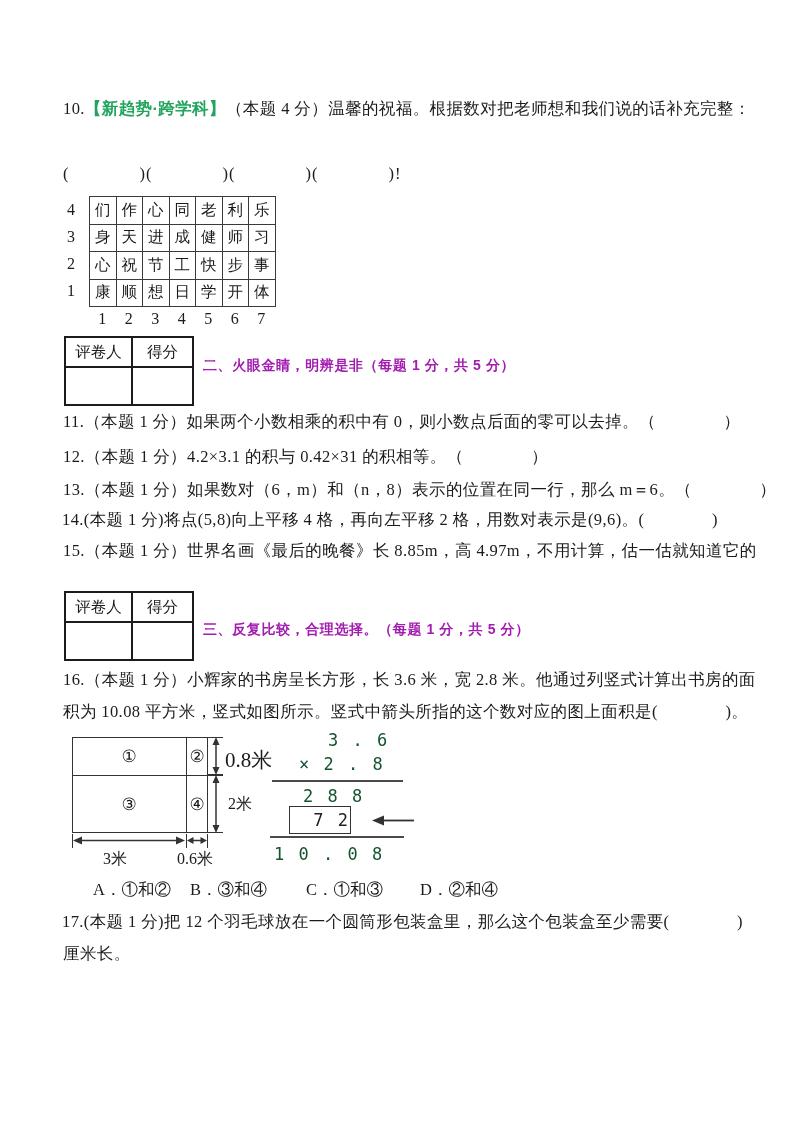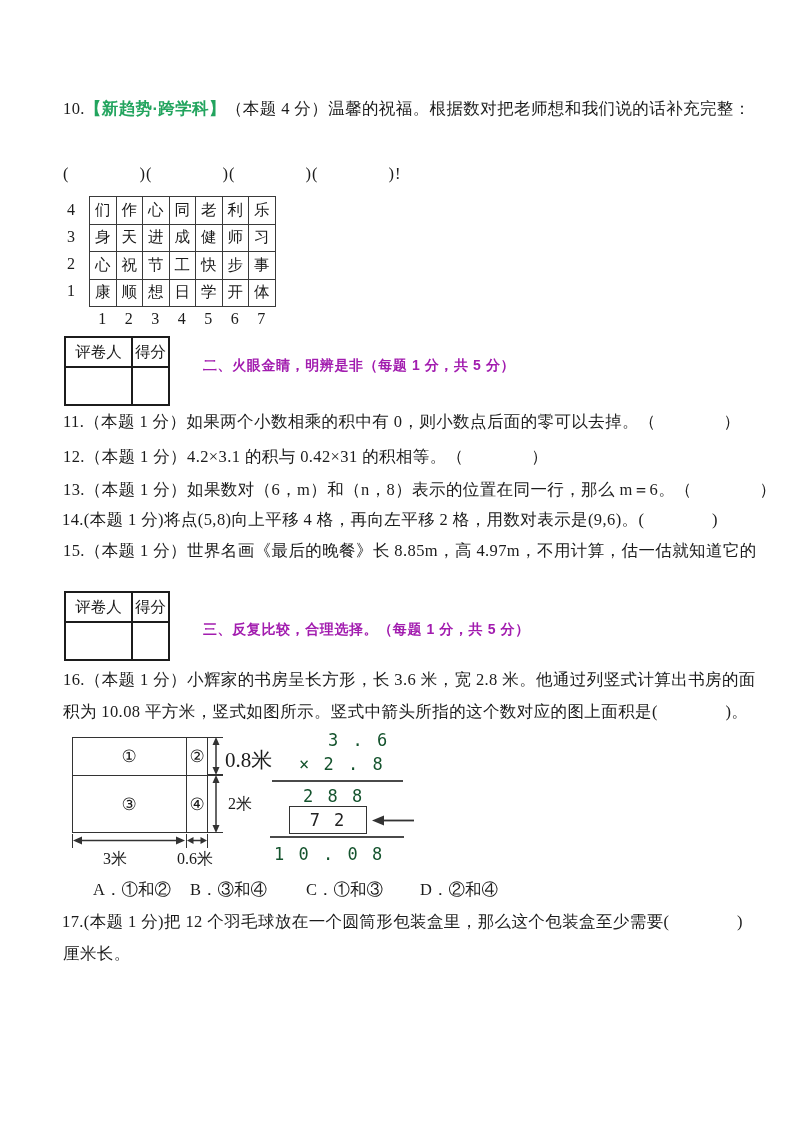--- a/index.html
+++ b/index.html
@@ -9,21 +9,21 @@
     overflow:hidden;
   }
   .line { position:absolute; white-space:pre; font-size:16.5px; letter-spacing:0.4px; }
   .tag-green { color:#22a45e; font-weight:bold; font-family:"Liberation Sans","DejaVu Sans",sans-serif;text-align:center; }
   .sec-title {
     position:absolute; left:203px; white-space:pre; font-weight:bold; font-size:14px;
     font-family:"Liberation Sans","DejaVu Sans",sans-serif; letter-spacing:0.6px; color:#a21caf;
   }
   
   .gtable {
-    position:absolute; left:64px; width:106px; height:70px; box-sizing:border-box;
+    position:absolute; left:64px; width:130px; height:70px; box-sizing:border-box;
     border:2px solid #1c1c1c; display:grid; grid-template-columns:67px 1fr; grid-template-rows:30px 1fr;
     font-size:15.5px;
   }
   .gtable > div { display:flex; align-items:center; justify-content:center; box-sizing:border-box; }
   .gc-r { border-right:2px solid #1c1c1c; }
   .gc-b { border-bottom:2px solid #1c1c1c; }
   
   .rowlabels { position:absolute; left:60px; top:196px; width:22px; }
   .rowlabels .rl { display:flex; height:27.25px; align-items:center; justify-content:center; font-size:16px; }
   .cgrid-table { position:absolute; left:89px; top:196px; border:1.5px solid #3a3a3a; }
@@ -41,22 +41,22 @@
   .fig-rect { position:absolute; left:72px; top:737px; width:136px; height:96px; box-sizing:border-box; border:1.5px solid #333; }
   .fig-hline { position:absolute; left:72px; top:774.5px; width:136px; height:1.5px; background:#333; }
   .fig-vline { position:absolute; left:185.5px; top:737px; width:1.5px; height:96px; background:#333; }
   .region { position:absolute; display:flex; align-items:center; justify-content:center; font-size:17px; }
   .tick-h { position:absolute; width:16px; height:1.5px; background:#333; }
   .tick-v { position:absolute; width:1.5px; height:14px; background:#333; }
   .dimlabel { position:absolute; white-space:pre; font-size:16px; }
   
   .mline { position:absolute; white-space:pre; font-family:"DejaVu Sans Mono","Liberation Mono",monospace; font-size:17px; letter-spacing:2px; color:#14532d; }
   .mrule { position:absolute; height:2px; background:#4a4a4a; }
-  .mbox { position:absolute; left:289px; top:806px; width:78px; height:28px; box-sizing:border-box; border:1.5px solid #333;
-          display:flex; align-items:center; justify-content:center; }
+  .mbox { position:absolute; left:289px; top:806px; width:62px; height:28px; box-sizing:border-box; border:1.5px solid #333;
+          display:flex; align-items:center; justify-content:flex-end; }
   .mbox span { font-family:"DejaVu Sans Mono","Liberation Mono",monospace; font-size:17px; letter-spacing:2px; white-space:pre; color:#222; }
   .optrow span { position:absolute; white-space:pre; font-size:16.5px; }
 </style>
 </head>
 <body>
 
 <div class="page">
 
   <div class="line" style="left:63px;top:98px"><span>10.</span><span class="tag-green">【新趋势·跨学科】</span><span>（本题 4 分）温馨的祝福。根据数对把老师想和我们说的话补充完整：</span></div>
   <div class="line" style="left:63px;top:163px;letter-spacing:1px">(　　　　)(　　　　)(　　　　)(　　　　)!</div>

